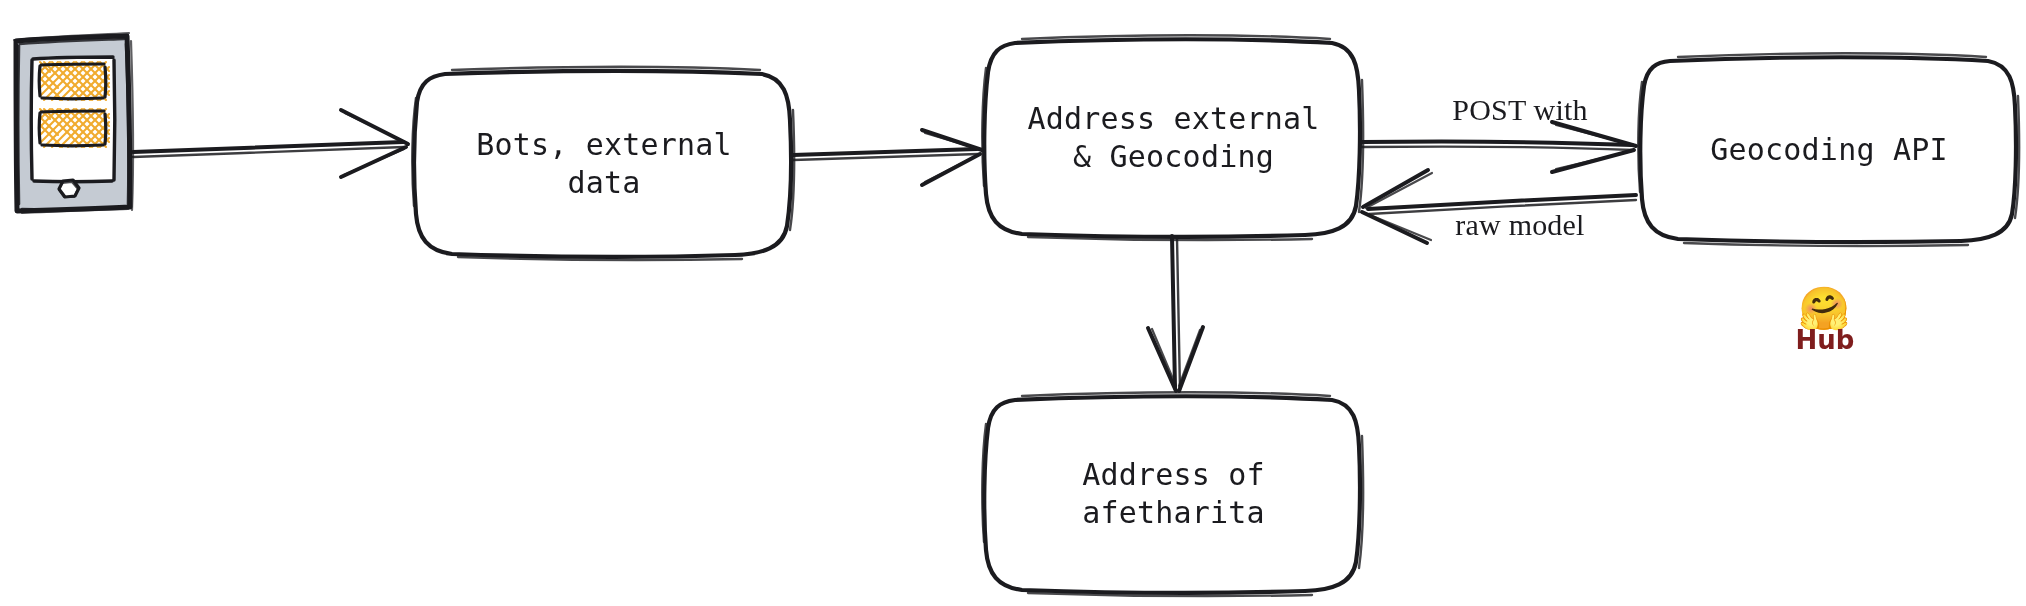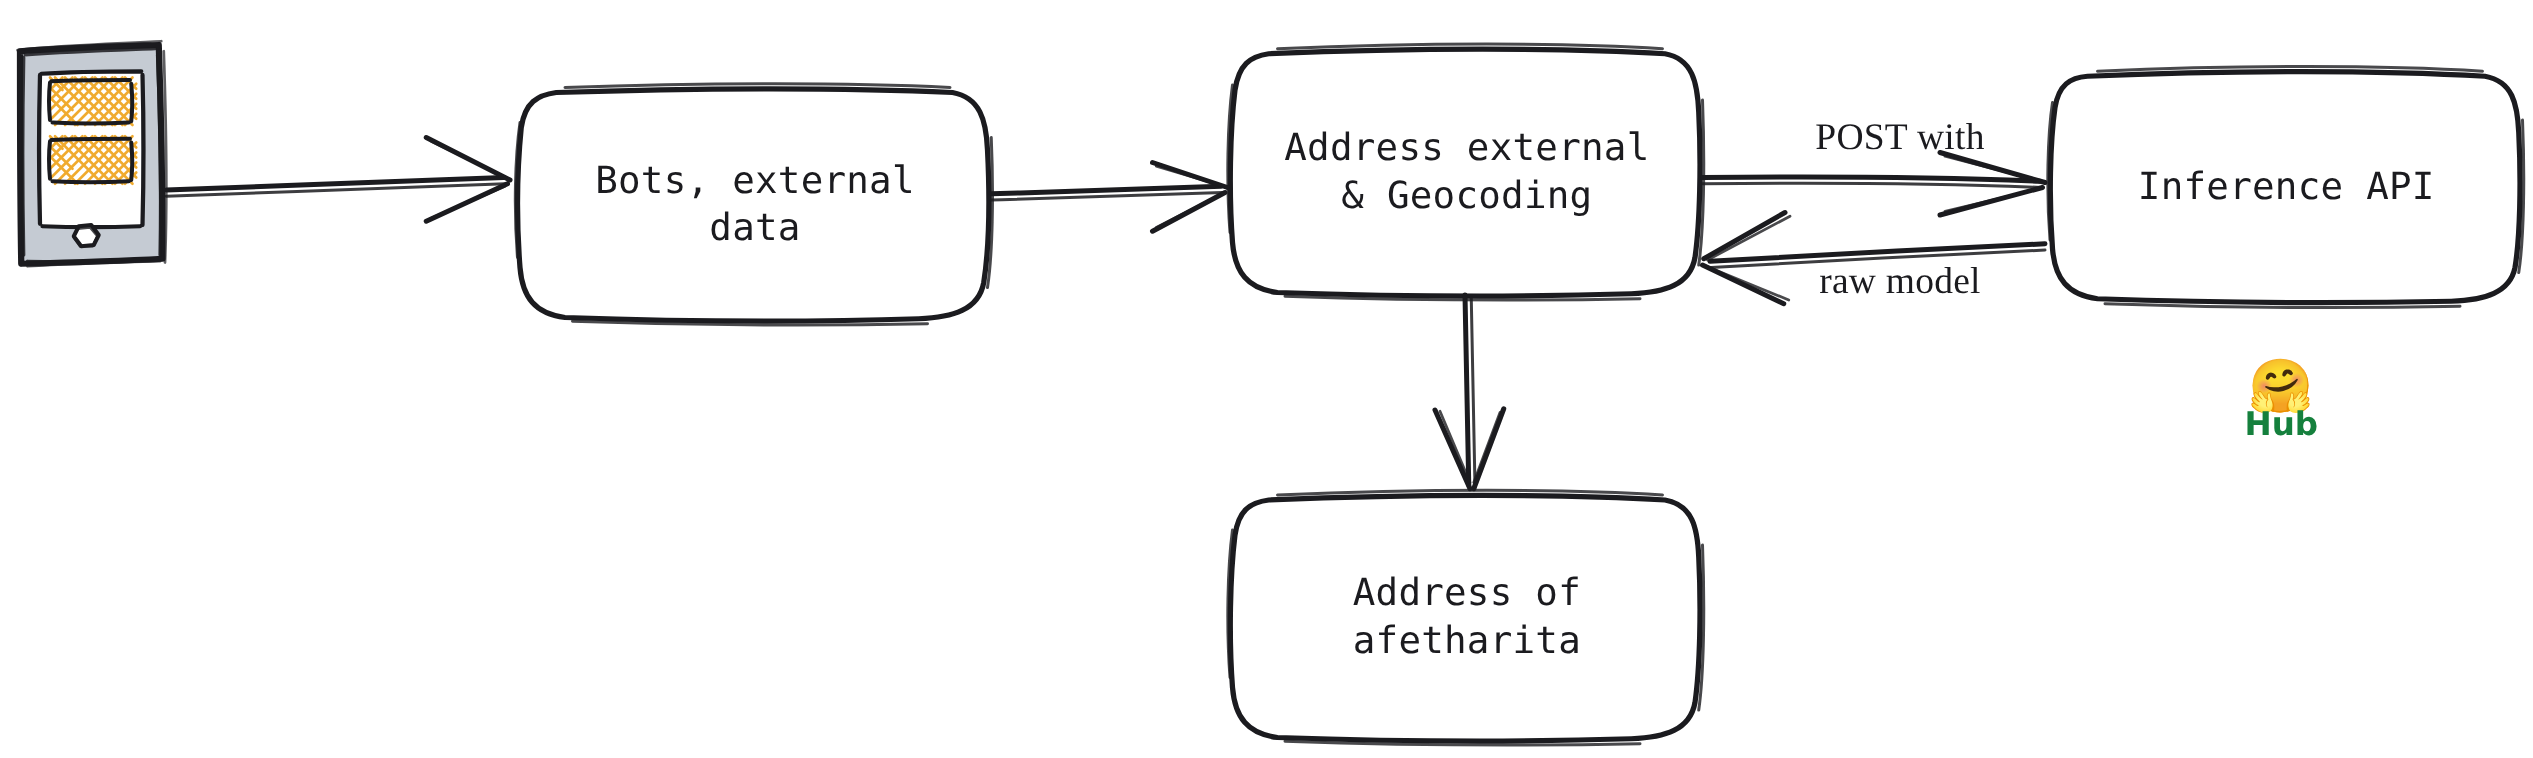--- a/index.html
+++ b/index.html
@@ -58,21 +58,21 @@
   }
   .hub-emoji {
     font-size: 42px;
     line-height: 1;
   }
   .hub-word {
     font-family: "DejaVu Sans", "Liberation Sans", sans-serif;
     font-weight: bold;
     font-size: 26px;
     line-height: 1.1;
-    color: #15803d;
+    color: #7f1d1d;
     margin-top: -4px;
   }
 </style>
 </head>
 <body>
 
 <div id="canvas">
 
   <svg id="sketch-layer" viewBox="0 0 2026 606" xmlns="http://www.w3.org/2000/svg">
 
@@ -235,21 +235,21 @@
     <span>Bots, external</span>
     <span>data</span>
   </div>
 
   <div class="node-label" style="left:986px; top:40px; width:375px; height:196px;">
     <span>Address external</span>
     <span>&amp; Geocoding</span>
   </div>
 
   <div class="node-label" style="left:1641px; top:58px; width:376px; height:184px;">
-    <span>Inference API</span>
+    <span>Geocoding API</span>
   </div>
 
   <div class="node-label" style="left:986px; top:396px; width:375px; height:196px;">
     <span>Address of</span>
     <span>afetharita</span>
   </div>
 
   <div class="edge-label" style="left:1370px; top:14px; width:300px;">
     <div>POST with</div>
     <div>raw model</div>

